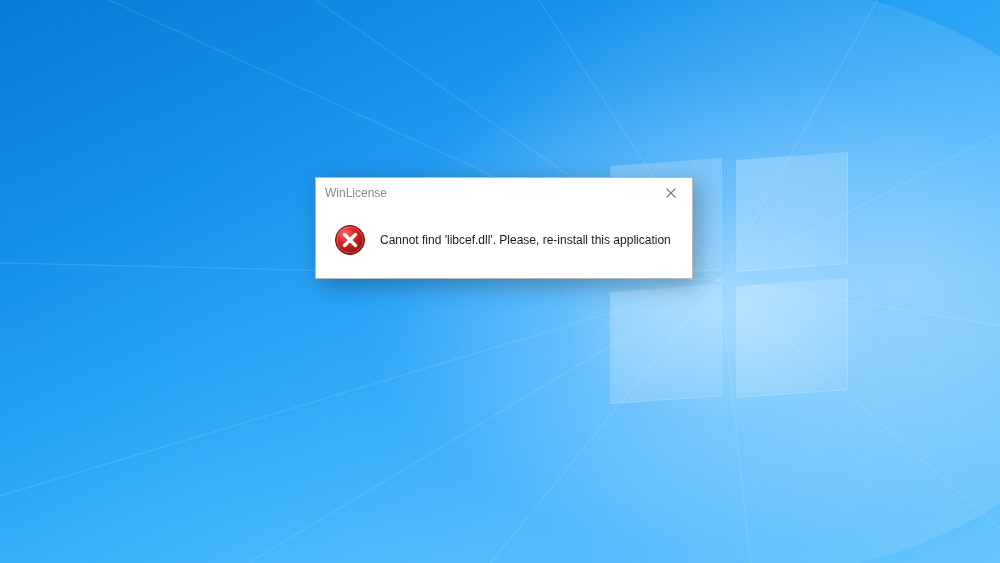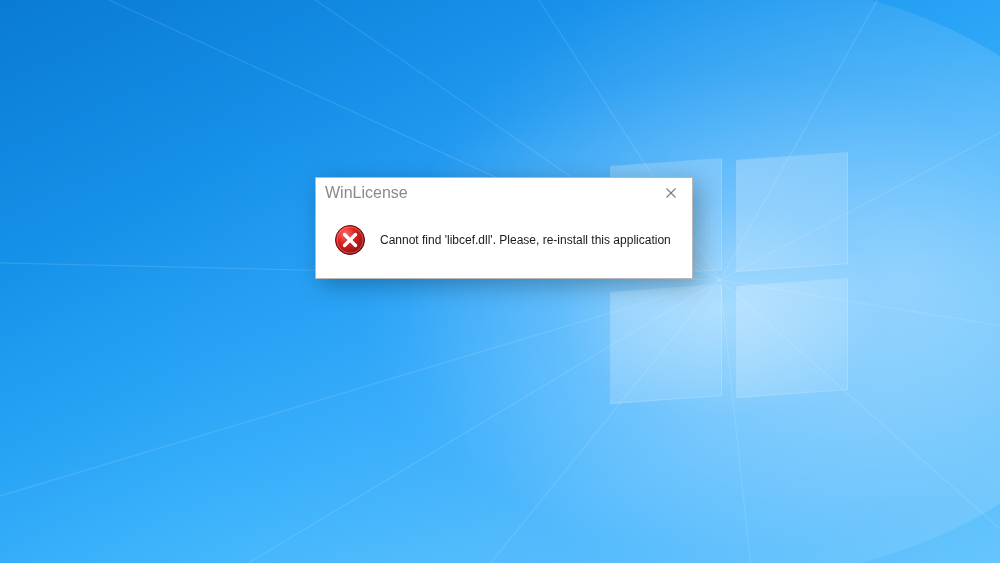--- a/index.html
+++ b/index.html
@@ -76,21 +76,21 @@
     .dialog-titlebar {
       height: 30px;
       display: flex;
       align-items: center;
       justify-content: space-between;
       padding: 0 8px 0 9px;
       background: #ffffff;
     }
     
     .dialog-title {
-      font-size: 16px;
+      font-size: 12px;
       color: #8a8a8a;
       font-weight: 400;
     }
     
     .close-button {
       width: 38px;
       height: 28px;
       display: flex;
       align-items: center;
       justify-content: center;

